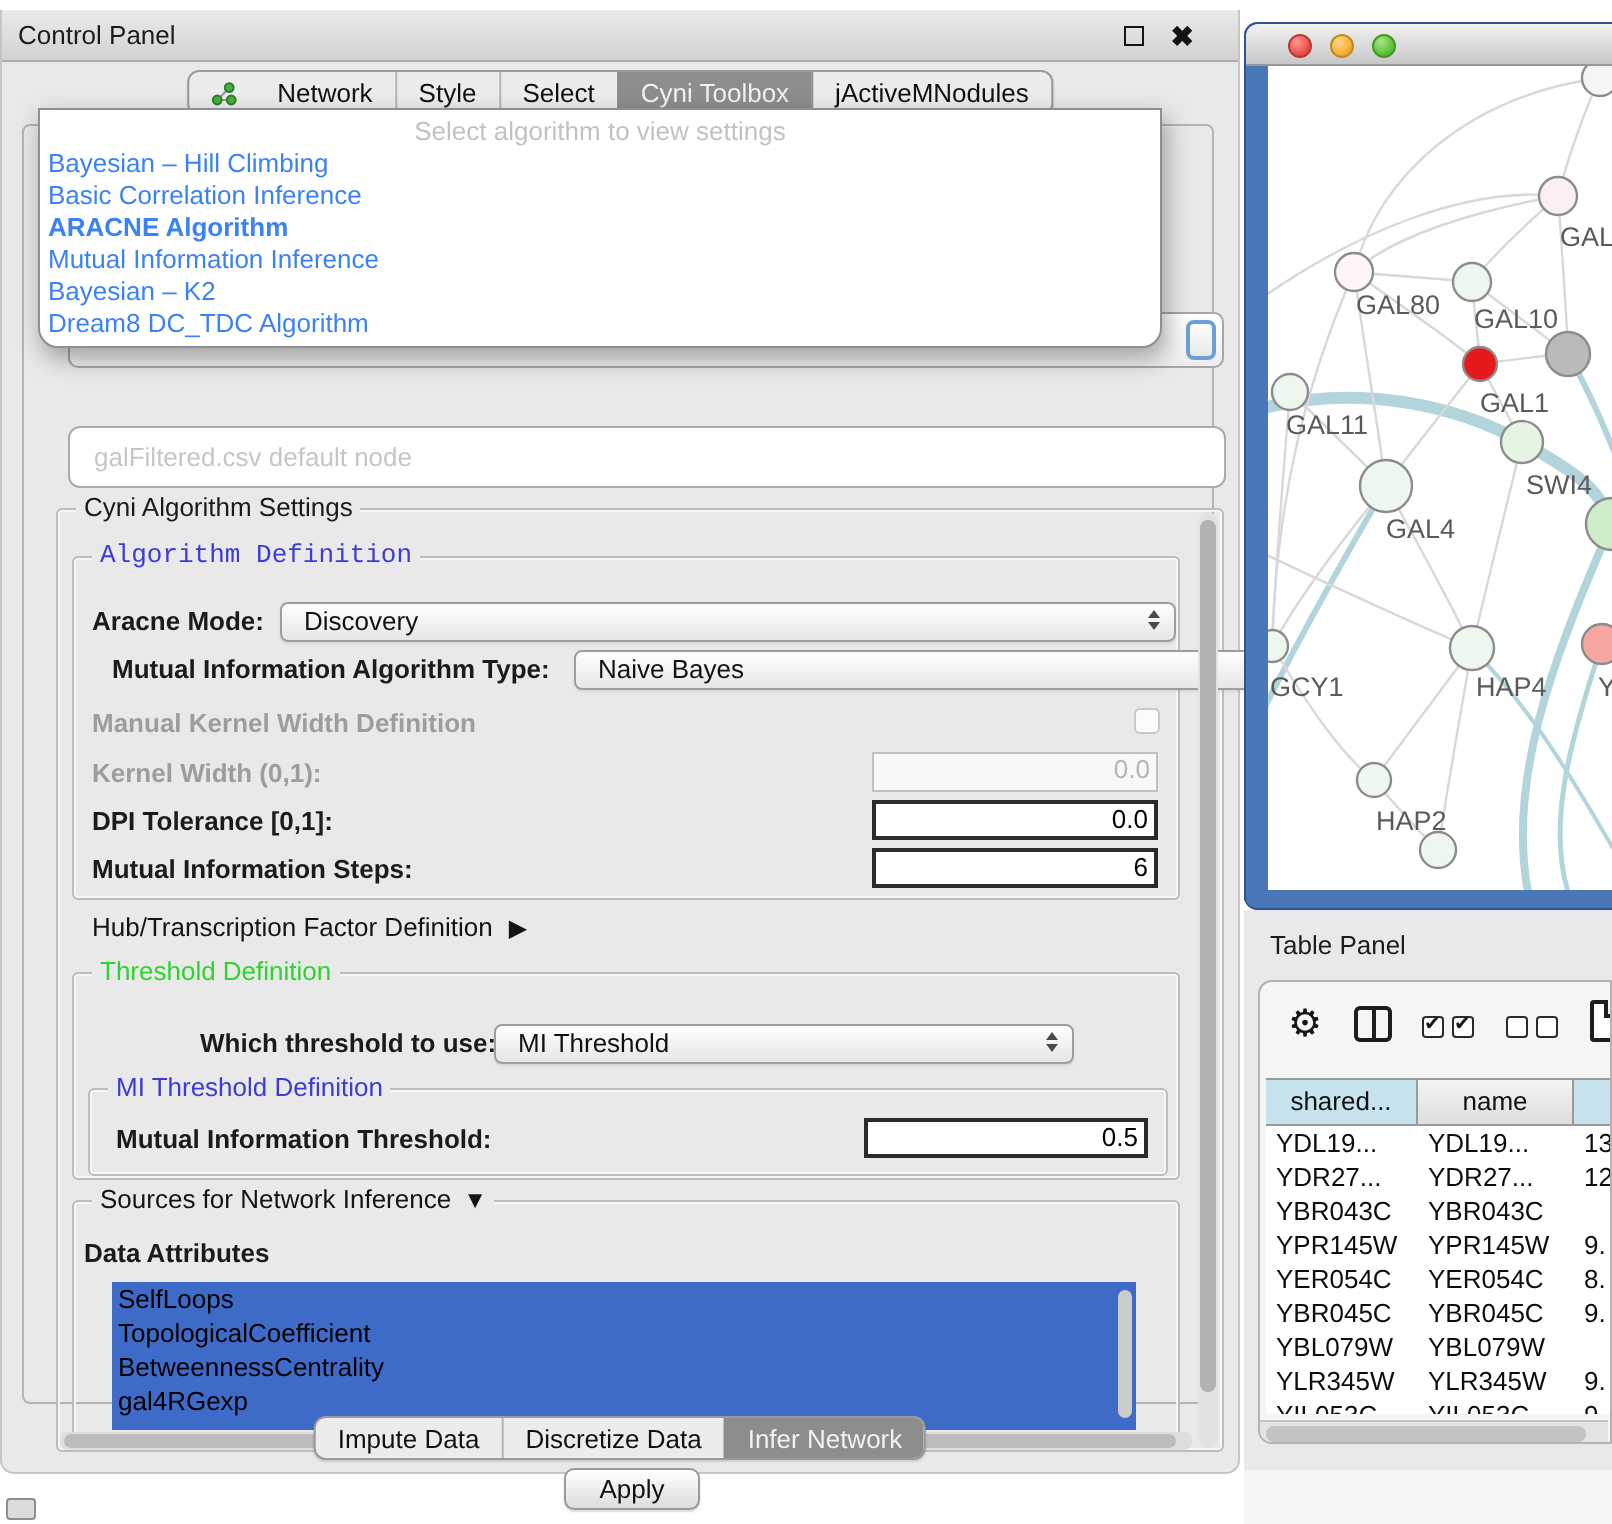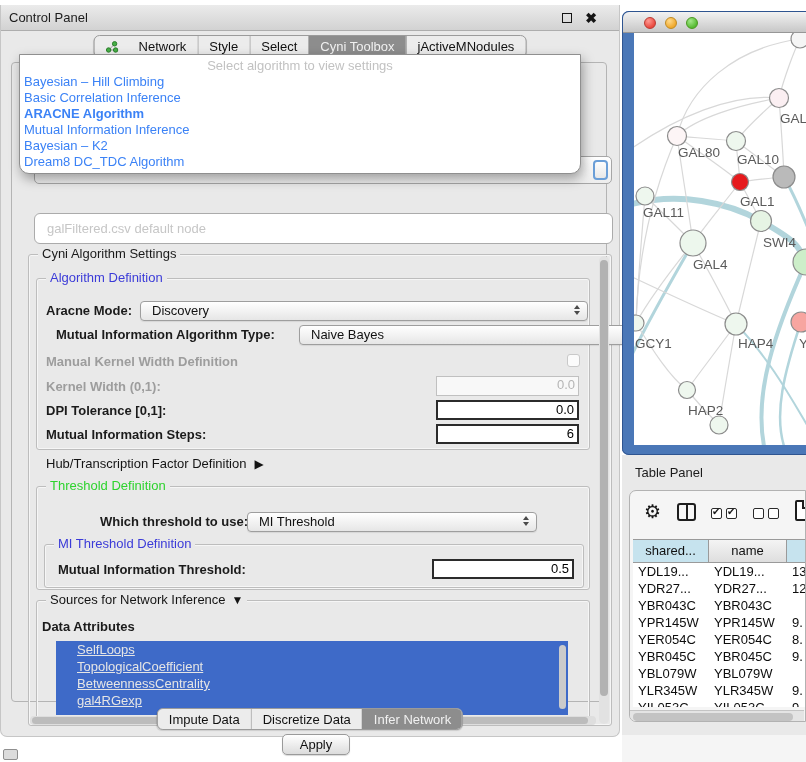--- a/index.html
+++ b/index.html
@@ -47,21 +47,21 @@
   .combo .arrows { position:absolute; right:7px; top:3px; display:flex; flex-direction:column; gap:2px; }
   .tri-up { width:0; height:0; border-left:3.5px solid transparent; border-right:3.5px solid transparent; border-bottom:4px solid #4a4a4a; }
   .tri-down { width:0; height:0; border-left:3.5px solid transparent; border-right:3.5px solid transparent; border-top:4px solid #4a4a4a; }
 
   .field { position:absolute; height:20px; background:#fff; border:2px solid #2b2b2b; line-height:16px; text-align:right; padding-right:3px; color:#000; }
   .field.disabled { border:1px solid #c0c0c0; background:#f8f8f8; color:#b5b5b5; }
 
   .checkbox { position:absolute; width:13px; height:13px; border:1px solid #c9c9c9; border-radius:3px; background:#fbfbfb; }
 
   #attr-list { position:absolute; left:44px; top:578px; width:512px; height:74px; overflow:hidden; background:#3e6ac8; }
-  .attr-item { height:17px; line-height:17px; padding-left:21px; background:#3e6ac8; color:#e5e5e5;text-decoration:underline; }
+  .attr-item { height:17px; line-height:17px; padding-left:3px; background:#3e6ac8; color:#000000; }
   #attr-scroll { position:absolute; right:2px; top:4px; width:7px; height:64px; background:#cbcbcb; border-radius:3.5px; }
 
   #vscroll { position:absolute; left:587px; top:193px; width:10px; height:468px; background:#e2e2e2; border-radius:5px; }
   #vscroll-thumb { position:absolute; left:1px; top:4px; width:8px; height:436px; background:#b2b2b2; border-radius:4px; }
   #hscroll { position:absolute; left:18px; top:653px; width:566px; height:9px; background:#dedede; border-radius:4px; }
   #hscroll-thumb { position:absolute; left:2px; top:1px; width:556px; height:7px; background:#bcbcbc; border-radius:3.5px; }
 
   #apply-btn { position:absolute; left:270px; top:671px; width:68px; height:21px; border:1px solid #9a9a9a; border-radius:5px; background:linear-gradient(#ffffff,#dcdcdc); text-align:center; line-height:19px; color:#111; box-shadow:0 1px 1px rgba(0,0,0,.15); }
 
   .expander-row { position:absolute; display:flex; align-items:center; gap:8px; color:#141414; }
@@ -144,33 +144,33 @@
 
       <div id="bg-combo">
         <span id="bg-combo-focus"></span>
       </div>
       <div id="bg-field">galFiltered.csv default node</div>
 
       <div class="group" style="left:16px; top:191px; width:584px; height:472px;"></div>
       <span class="group-title" style="left:26px; top:184px;">Cyni Algorithm Settings</span>
 
       <div class="group" style="left:24px; top:215px; width:554px; height:172px;"></div>
-      <span class="group-title t-blue" style="left:34px; top:208px;">Algorithm Definition</span>
+      <span class="group-title t-blue" style="left:34px; top:208px;font-family:Liberation Mono, monospace;">Algorithm Definition</span>
 
       <span class="lbl" style="left:34px; top:240px;">Aracne Mode:</span>
       <div class="combo" style="left:128px; top:238px; width:448px;">
         <span>Discovery</span>
         <span class="arrows">
             <span class="tri-up"></span>
             <span class="tri-down"></span>
           </span>
       </div>
 
       <span class="lbl" style="left:34px; top:264px;margin-left:10px;">Mutual Information Algorithm Type:</span>
-      <div class="combo" style="left:287px; top:262px; width:364px;">
+      <div class="combo" style="left:275px; top:262px; width:364px;">
         <span>Naive Bayes</span>
         <span class="arrows">
             <span class="tri-up"></span>
             <span class="tri-down"></span>
           </span>
       </div>
 
       <span class="lbl dis" style="left:34px; top:291px;">Manual Kernel Width Definition</span>
       <span class="checkbox" style="left:555px; top:291px;"></span>
 

